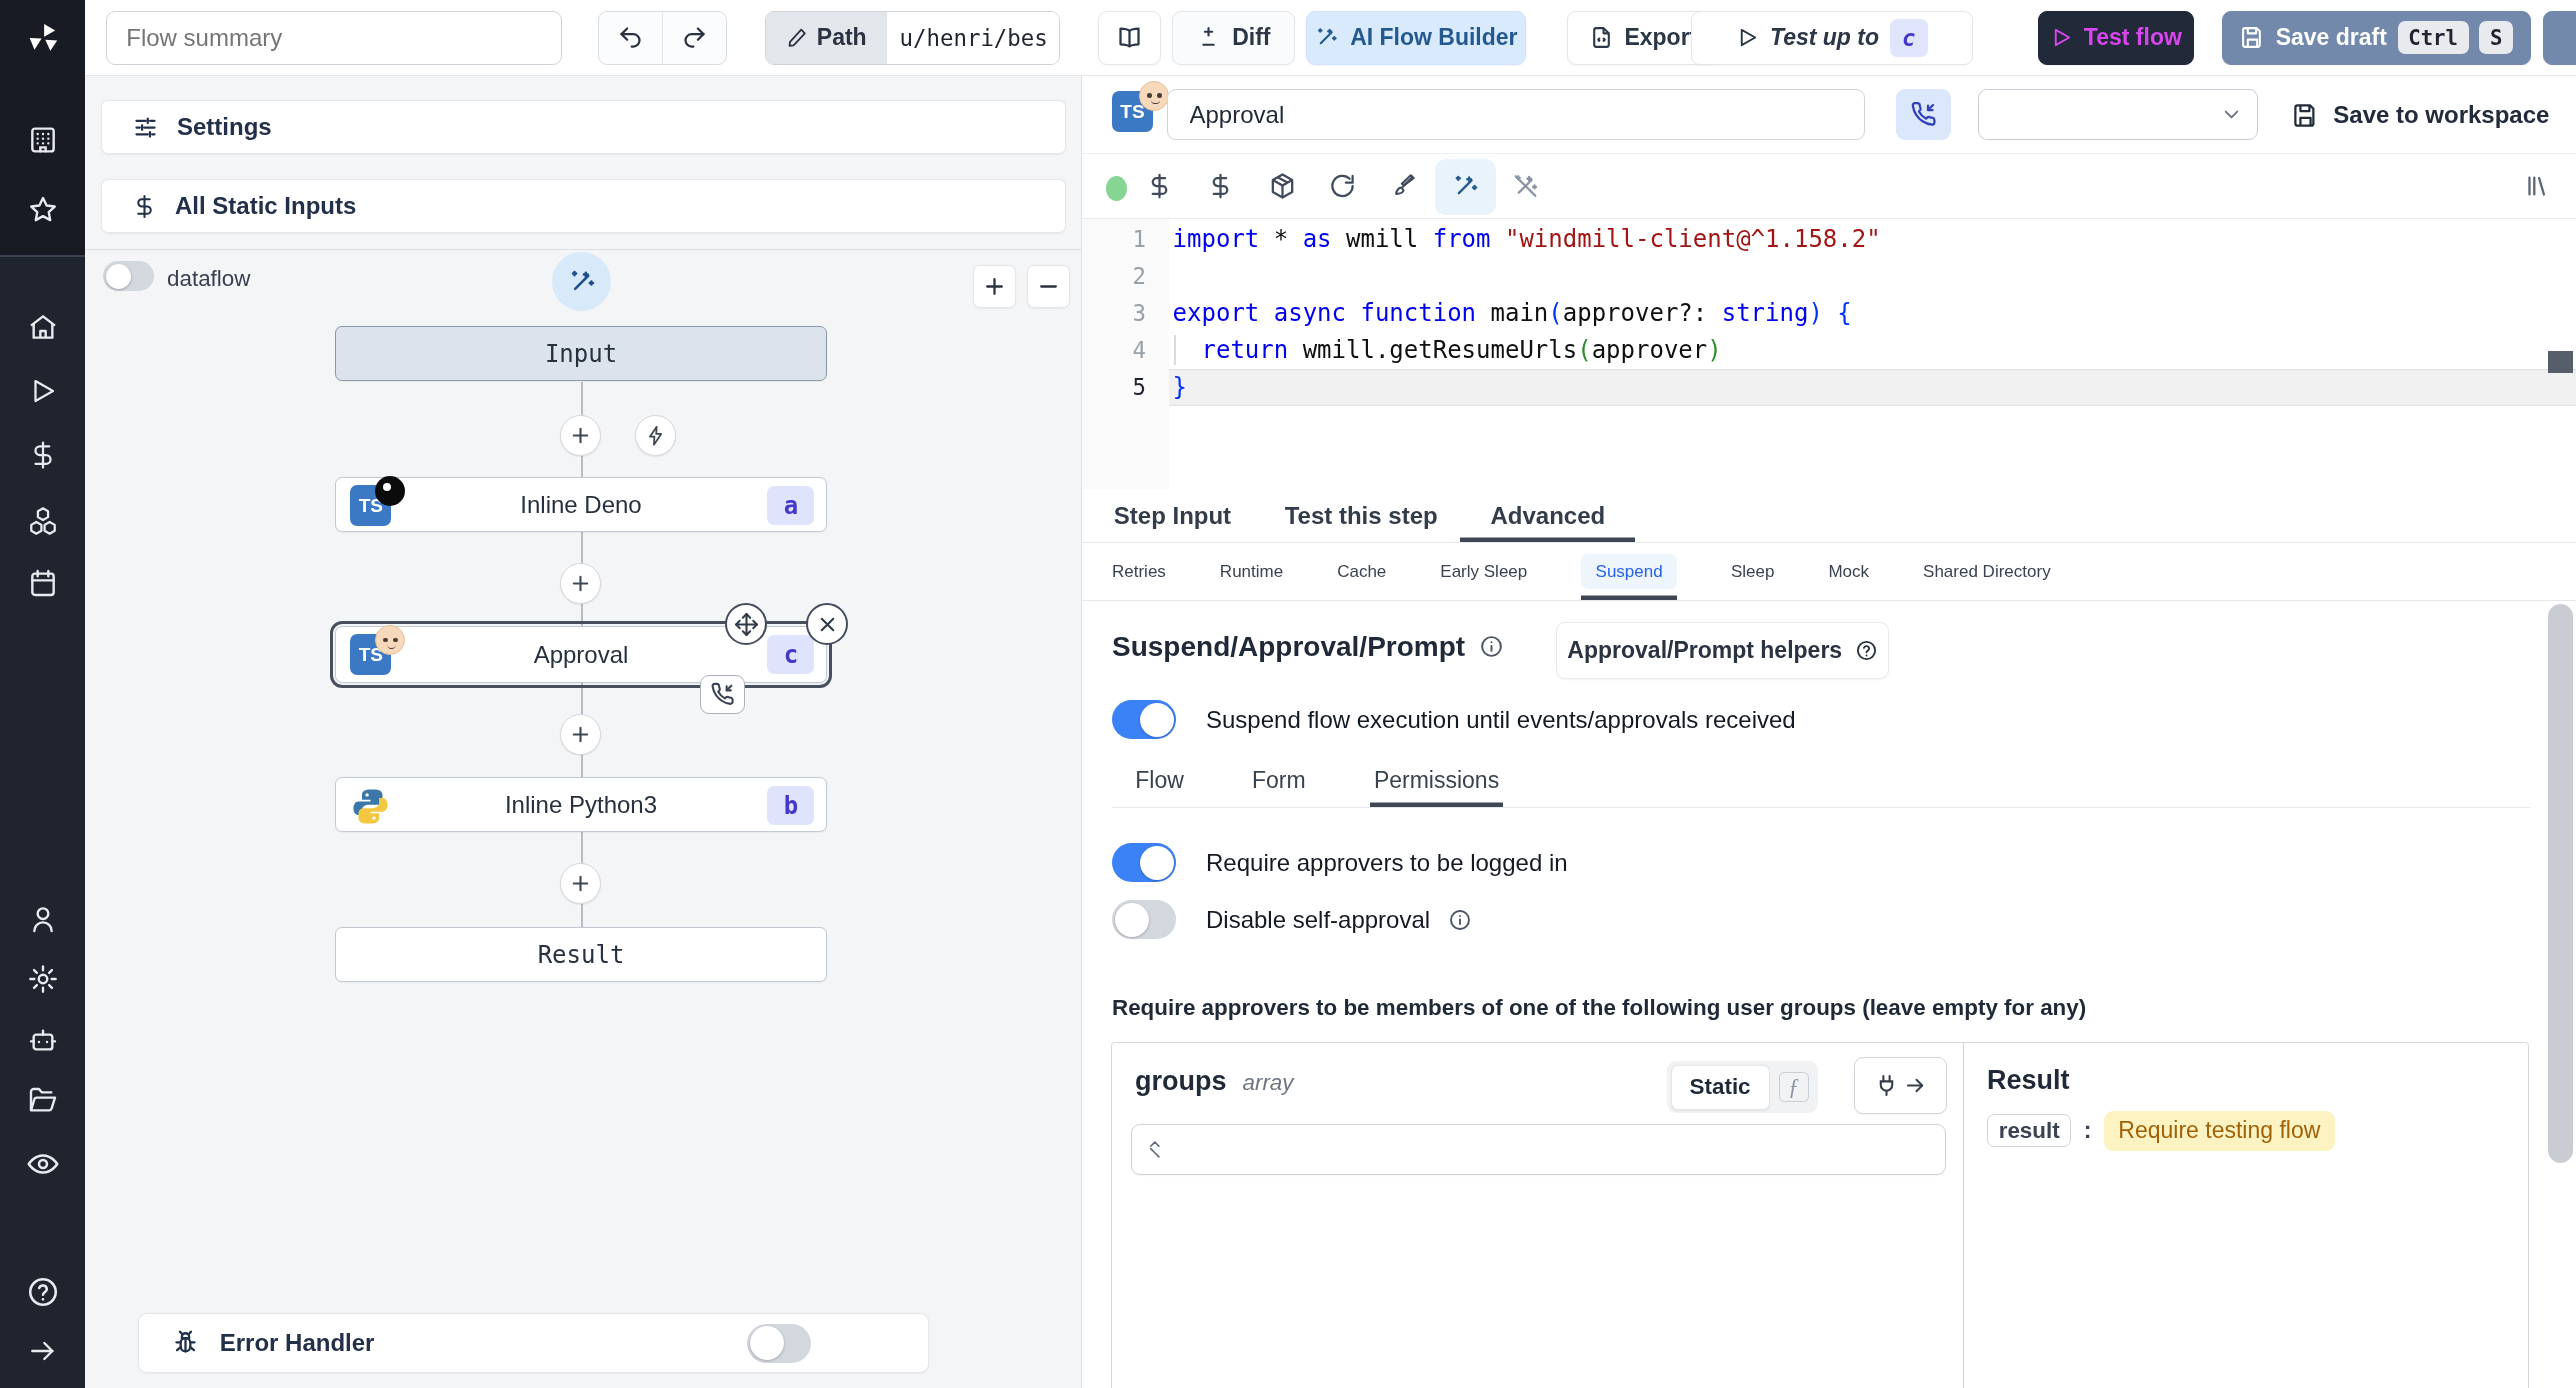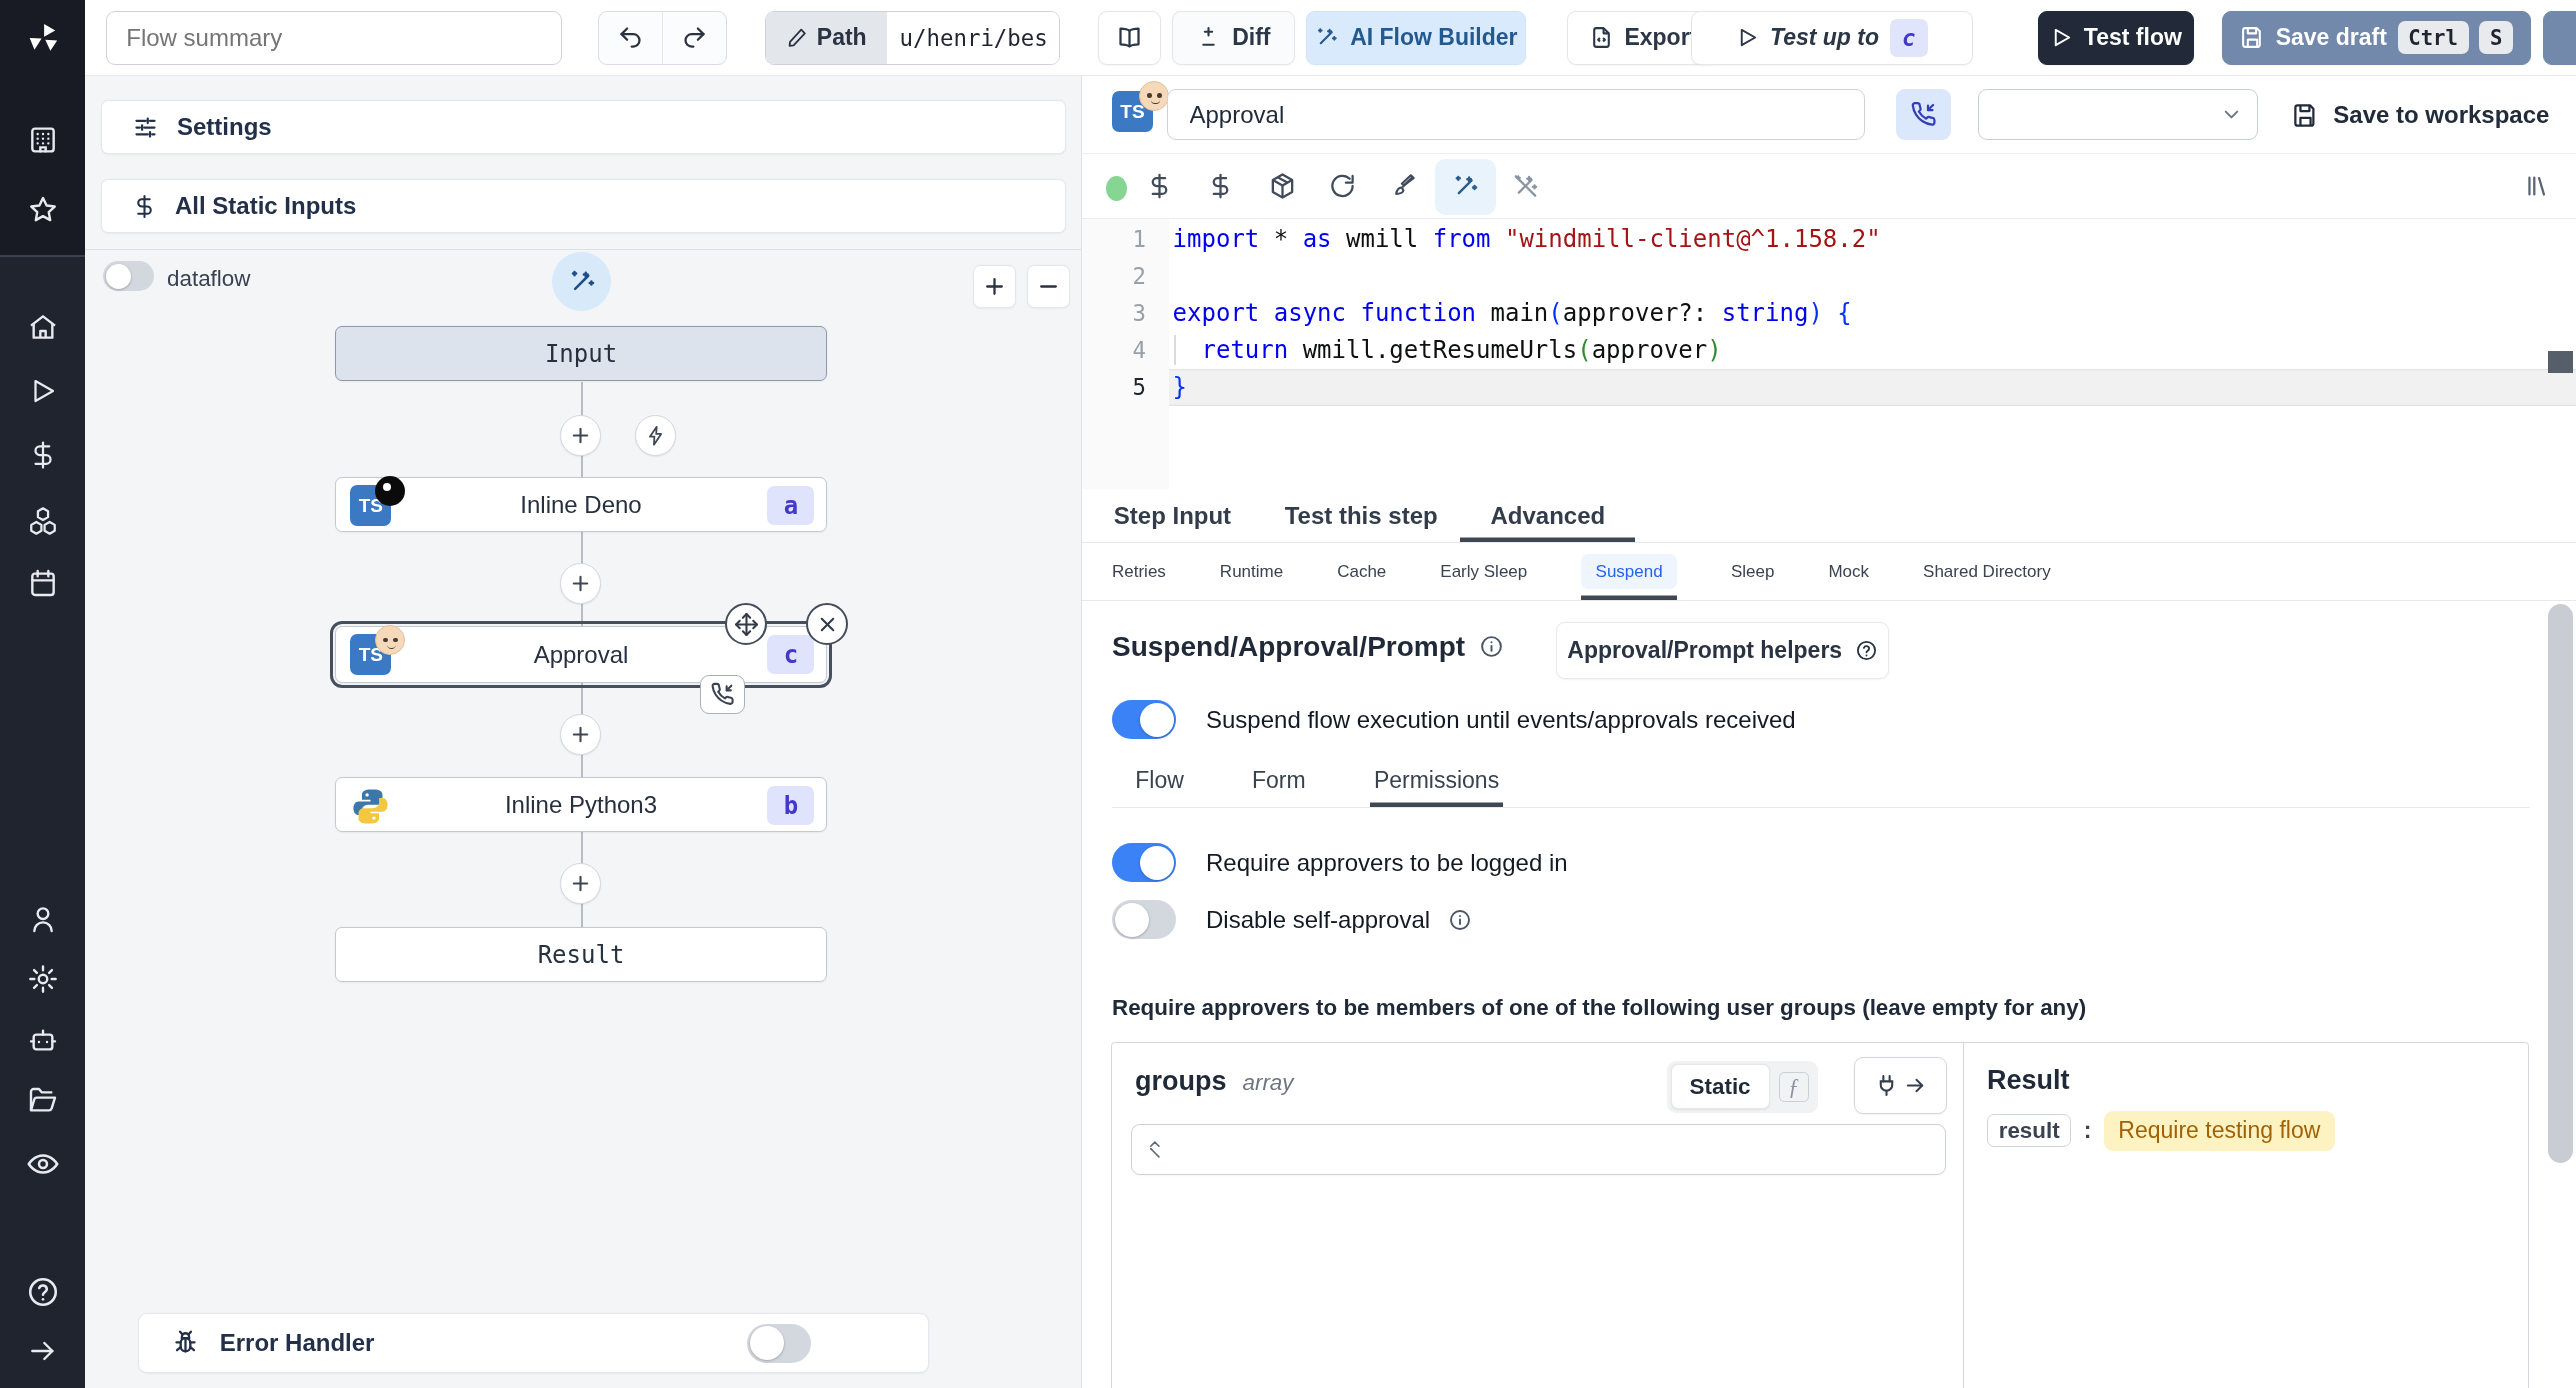--- a/index.html
+++ b/index.html
@@ -24,21 +24,21 @@
   .path-group { left:680px; width:295px; display:flex; border:1.3px solid #cfd3d9; border-radius:9px; overflow:hidden; }
   .path-chip { width:121px; background:#e3e6ea; display:flex; align-items:center; justify-content:center; gap:9px; font-weight:700; font-size:23px; color:#2b3342; }
   .path-val { flex:1; background:#fff; display:flex; align-items:center; padding-left:12.5px; font-family:"DejaVu Sans Mono",monospace; font-size:22.4px; color:#1f2430; white-space:nowrap; overflow:hidden; }
   .btn { display:flex; align-items:center; justify-content:center; gap:10.7px; border-radius:9px; font-weight:700; font-size:23px; background:#fff; border:1.3px solid #e3e6ea; color:#2b3646; box-shadow:0 0.9px 1.8px rgba(0,0,0,.04); }
   .btn-book { left:1013px; width:63px; }
   .btn-diff { left:1087px; width:123px; background:#fafbfc; }
   .btn-ai { left:1221px; width:220px; background:#d9eafc; border-color:#cfe4fb; color:#24598f; }
   .btn-export { left:1482px; width:152px; }
   .btn-testupto { left:1606px; width:282px;font-style:italic; }
   .badge-key { background:#e0e5fc; color:#4338ca; border-radius:7.2px; font-family:"DejaVu Sans Mono",monospace; font-weight:700; font-size:22.4px; width:38px; height:38px; display:flex; align-items:center; justify-content:center; }
-  .btn-testflow { left:1953px; width:156px; background:#222938; border-color:#222938; color:#ffffff; }
+  .btn-testflow { left:1953px; width:156px; background:#222938; border-color:#222938; color:#d946ef; }
   .btn-savedraft { left:2137px; width:309px; background:#7289ac; border-color:#7289ac; color:#fff; }
   .kbd { background:#e8eaee; color:#1f2430; border-radius:7.2px; font-family:"DejaVu Sans Mono",monospace; font-size:20.6px; font-weight:700; padding:4.5px 10.7px; }
   .btn-sliver { left:2458px; width:45px; background:#7289ac; border-color:#7289ac; border-radius:9px 0 0 9px; }
 
   
   .flow-panel { position:absolute; left:85px; top:76px; width:997px; height:1312px; background:#f4f5f7; border-right:0.9px solid #dfe2e6; overflow:hidden; }
   .fp-card { position:absolute; left:16px; width:965px; height:54px; background:#fff; border:1.3px solid #e5e7eb; border-radius:7.2px; box-shadow:0 0.9px 1.8px rgba(0,0,0,.05); display:flex; align-items:center; gap:18px; padding-left:30px; font-weight:700; font-size:24px; color:#23304a; }
   .hdiv { position:absolute; left:0; width:997px; height:1.3px; background:#dcdfe4; }
   .tgl { position:relative; border-radius:894px; background:#d3d7de; flex:none; }
   .tgl .knob { position:absolute; top:2.7px; left:2.7px; background:#fff; border-radius:50%; box-shadow:0 0.9px 2.7px rgba(0,0,0,.25); }
@@ -108,21 +108,21 @@
   .modetabs { position:absolute; left:30px; top:152px; width:1418px; height:55px; border-bottom:1.3px solid #e7e9ec; display:flex; align-items:stretch; padding-left:19.7px; gap:61px; font-size:23px; color:#39434f; font-weight:500; }
   .modetab { display:flex; align-items:center; padding:0 3.6px; }
   .modetab.active { box-shadow:inset 0 -4.5px #3f4754; }
   .note { position:absolute; left:30px; top:394px; font-size:22.4px; font-weight:700; color:#1f2937; }
   .gr-box { position:absolute; left:29px; top:441px; width:1418px; height:376px; border:1.3px solid #d3d7dd; border-radius:3.6px; display:flex; }
   .gr-left { width:852px; border-right:1.3px solid #d3d7dd; position:relative; }
   .gr-right { flex:1; position:relative; }
   .gr-title { position:absolute; left:23px; top:23px; display:flex; align-items:baseline; gap:16px; }
   .gr-name { font-weight:700; font-size:27px; color:#1f2937; }
   .gr-type { font-style:italic; font-size:22.4px; color:#6e7681; }
-  .seg { position:absolute; left:555px; top:18px; height:52px; background:#f1f2f4; border-radius:9px; display:flex; align-items:flex-end; padding:3.6px; gap:3.6px; }
+  .seg { position:absolute; left:555px; top:18px; height:52px; background:#f1f2f4; border-radius:9px; display:flex; align-items:flex-start; padding:3.6px; gap:3.6px; }
   .seg-on { background:#fff; border:0.9px solid #e5e7eb; border-radius:7.2px; box-shadow:0 0.9px 1.8px rgba(0,0,0,.08); padding:0 18px; height:45px; display:flex; align-items:center; font-weight:600; font-size:22.4px; color:#1f2937; }
   .seg-f { width:41px; height:45px; display:flex; align-items:center; justify-content:center; }
   .seg-f span { width:30px; height:30px; border:1.3px solid #c9cfd6; border-radius:5.4px; display:flex; align-items:center; justify-content:center; font-style:italic; font-family:"Liberation Serif",serif; font-size:22.4px; color:#8c95a1; }
   .plug-btn { position:absolute; left:742px; top:14.3px; width:93px; height:57px; border:1.3px solid #d3d7dd; border-radius:9px; background:#fff; box-shadow:0 0.9px 1.8px rgba(0,0,0,.05); display:flex; align-items:center; justify-content:center; gap:5.4px; color:#343d4b; }
   .arr-input { position:absolute; left:19px; top:81px; width:815px; height:51px; border:1.3px solid #cdd2d9; border-radius:9px; background:#fff; box-shadow:0 0.9px 1.8px rgba(0,0,0,.04); display:flex; align-items:center; padding-left:12.5px; color:#5f6977; }
   .res-h { position:absolute; left:23px; top:21.5px; font-weight:700; font-size:27px; color:#1f2937; }
   .res-row { position:absolute; left:23px; top:68px; display:flex; align-items:center; gap:12.5px; }
   .res-key { border:1.3px solid #cfd4da; border-radius:7.2px; background:#fff; padding:2.7px 10.7px; font-weight:700; font-size:22.4px; color:#3a4352; }
   .res-colon { font-weight:700; font-size:23px; color:#3a4352; }
   .res-val { background:#fdf3c2; color:#a16207; border-radius:9px; padding:6.3px 14.3px; font-size:23px; font-weight:500; }

